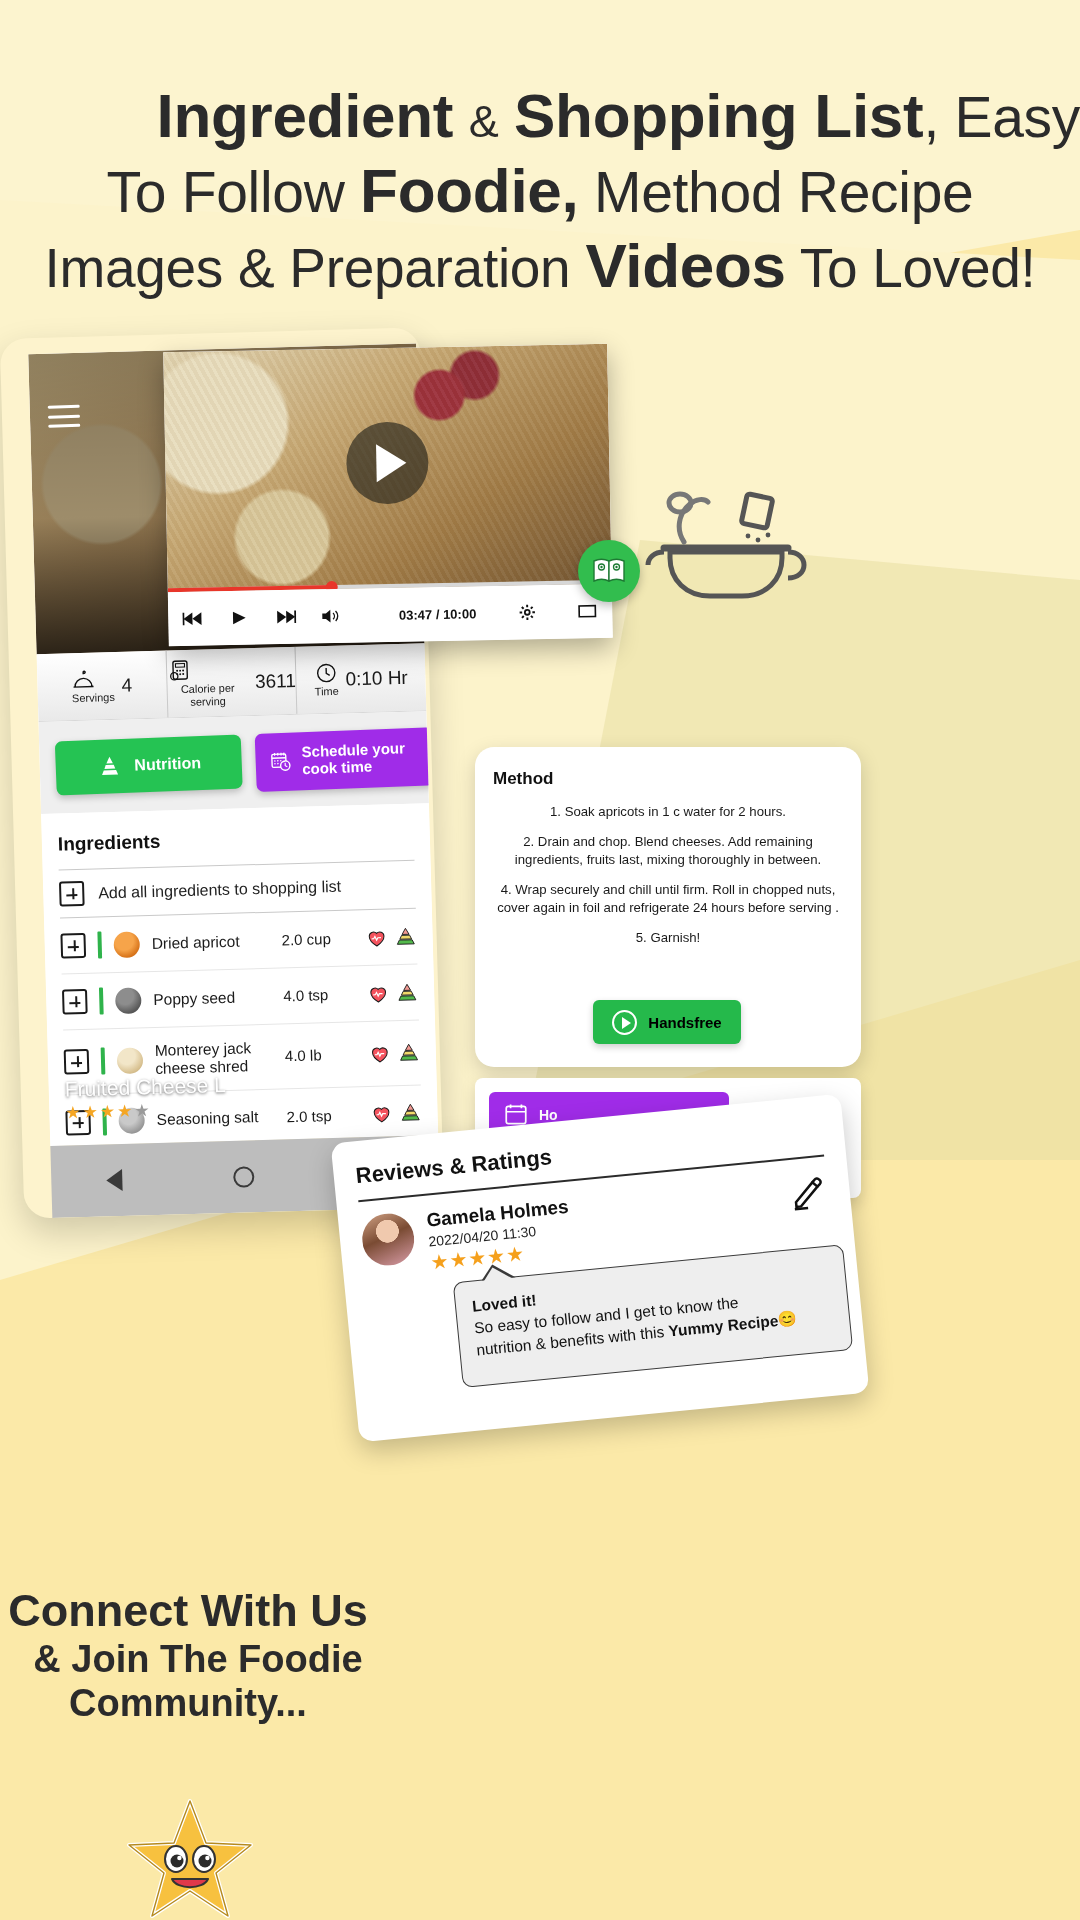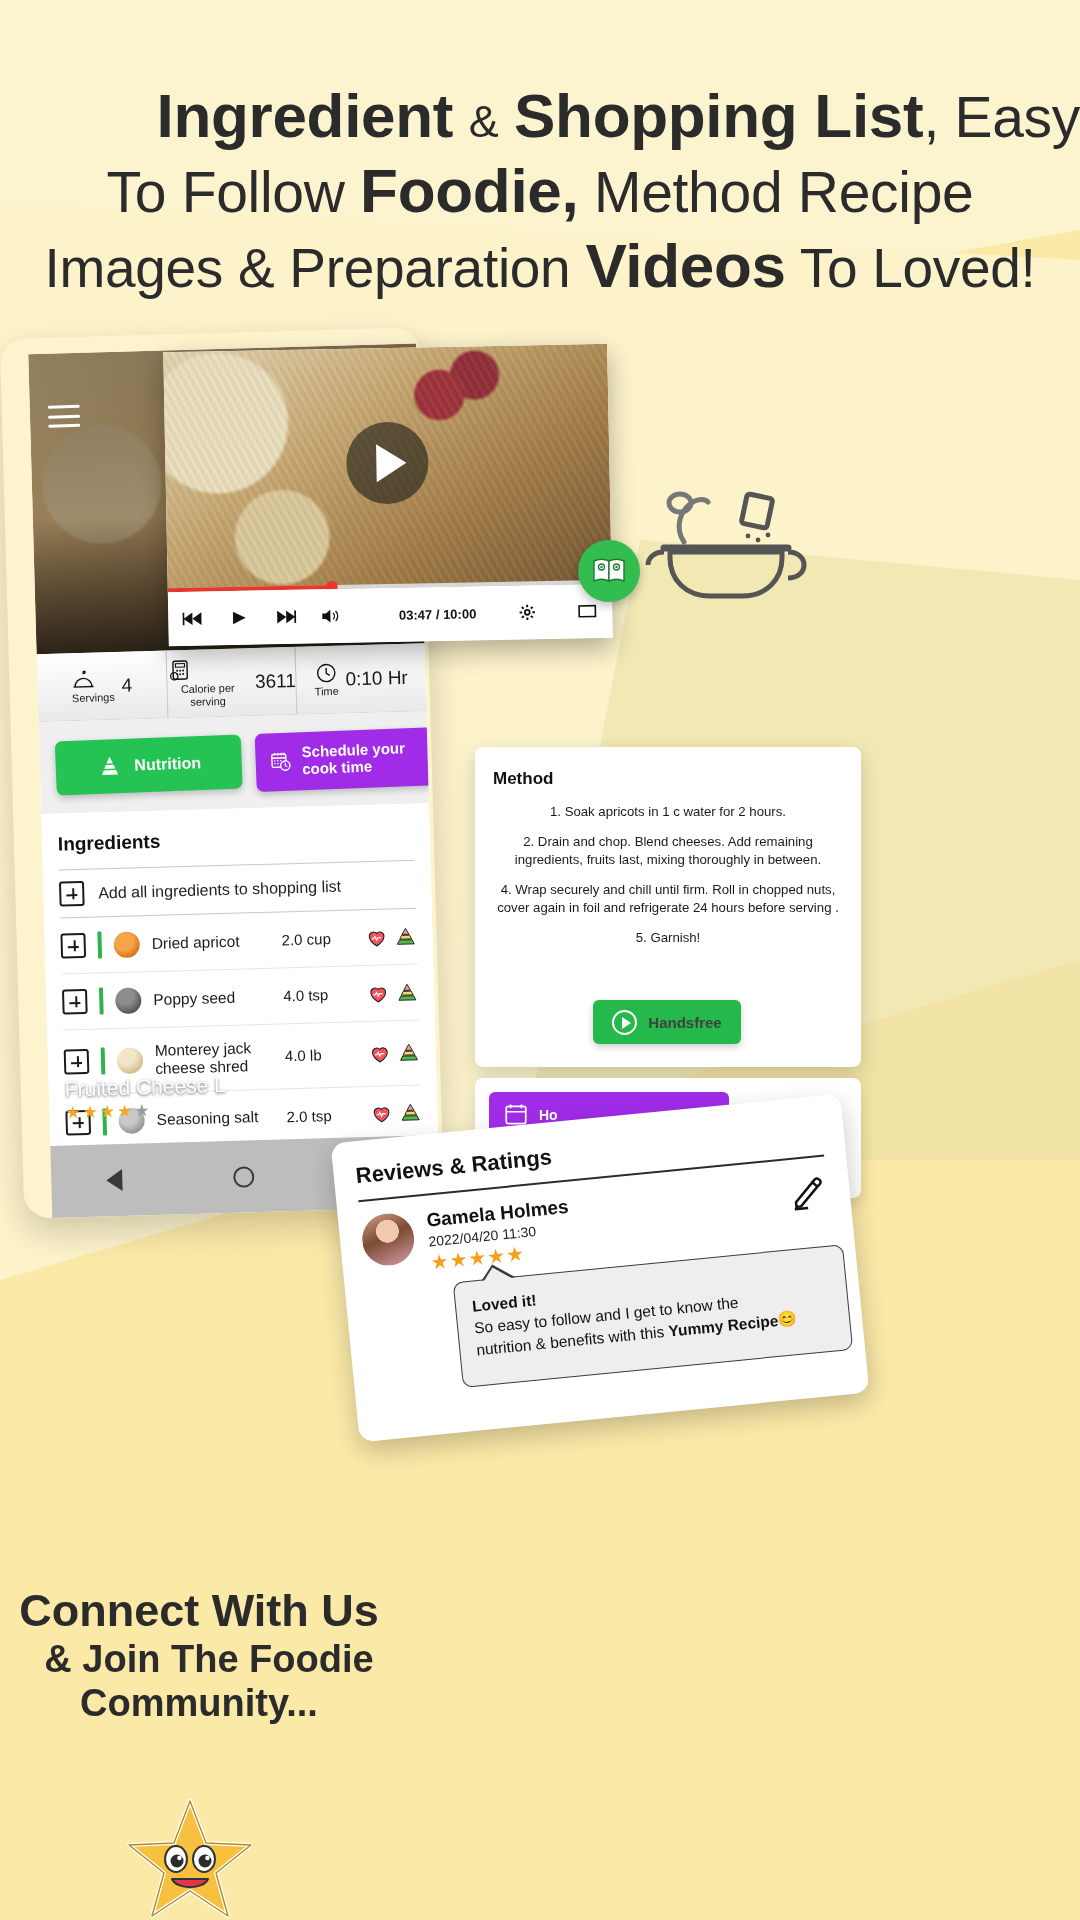--- a/index.html
+++ b/index.html
@@ -171,28 +171,28 @@
     background:#32bd4e; border-radius:50%; box-shadow:0 4px 10px rgba(0,0,0,.25);
     display:flex; align-items:center; justify-content:center; z-index:9;
   }
 
   
   .pot-ill { position:absolute; left:640px; top:490px; width:180px; height:120px; }
 
   
   .method-card {
     position:absolute; left:475px; top:747px; width:386px; height:320px;
-    background:#fff; border-radius:8px; box-shadow:0 7px 20px rgba(0,0,0,.17);
+    background:#fff; border-radius:19px; box-shadow:0 7px 20px rgba(0,0,0,.17);
     padding:22px 18px 0 18px;
   }
   .method-h { font-size:17px; font-weight:700; color:#111; margin-bottom:14px; }
   .m-step { font-size:13.2px; color:#1a1a1a; line-height:1.32; margin-bottom:13px;text-align:center; }
   .btn-handsfree {
     position:absolute; left:118px; bottom:23px; width:148px; height:44px;
-    background:#25b94b; border-radius:6px; color:#404040; font-size:15px; font-weight:700;
+    background:#25b94b; border-radius:6px; color:#000000; font-size:15px; font-weight:700;
     display:flex; align-items:center; justify-content:center; gap:11px;
     box-shadow:0 3px 7px rgba(0,0,0,.2);
   }
   .circ-play { width:25px;height:25px;border:2.4px solid #fff;border-radius:50%;position:relative;flex:0 0 25px; }
   .circ-play::after { content:"";position:absolute;left:8px;top:5.6px;
     border-top:6px solid transparent;border-bottom:6px solid transparent;border-left:9px solid #fff; }
 
   
   .purple-card {
     position:absolute; left:475px; top:1078px; width:386px; height:120px;
@@ -230,21 +230,21 @@
   }
   .bubble::after {
     content:""; position:absolute; left:30px; top:-12px; width:0;height:0;
     border-left:10px solid transparent; border-right:19px solid transparent; border-bottom:13px solid #eeeeee;
   }
   .b-strong { font-weight:700; }
 
   
   .footer {
     position:absolute; left:0; top:1585px; width:376px; text-align:center;
-    color:#2b2b2b; font-weight:700; line-height:1.16;margin-left:11px;
+    color:#2b2b2b; font-weight:700; line-height:1.16;
   }
   .f1 { font-size:45px; }
   .f2 { font-size:38px;padding-left:20px; }
   .f3 { font-size:38px; }
   .star-mascot { position:absolute; left:120px; top:1795px; width:140px; height:130px; }
 </style>
 </head>
 <body>
 
 <div class="bg-base"></div>

